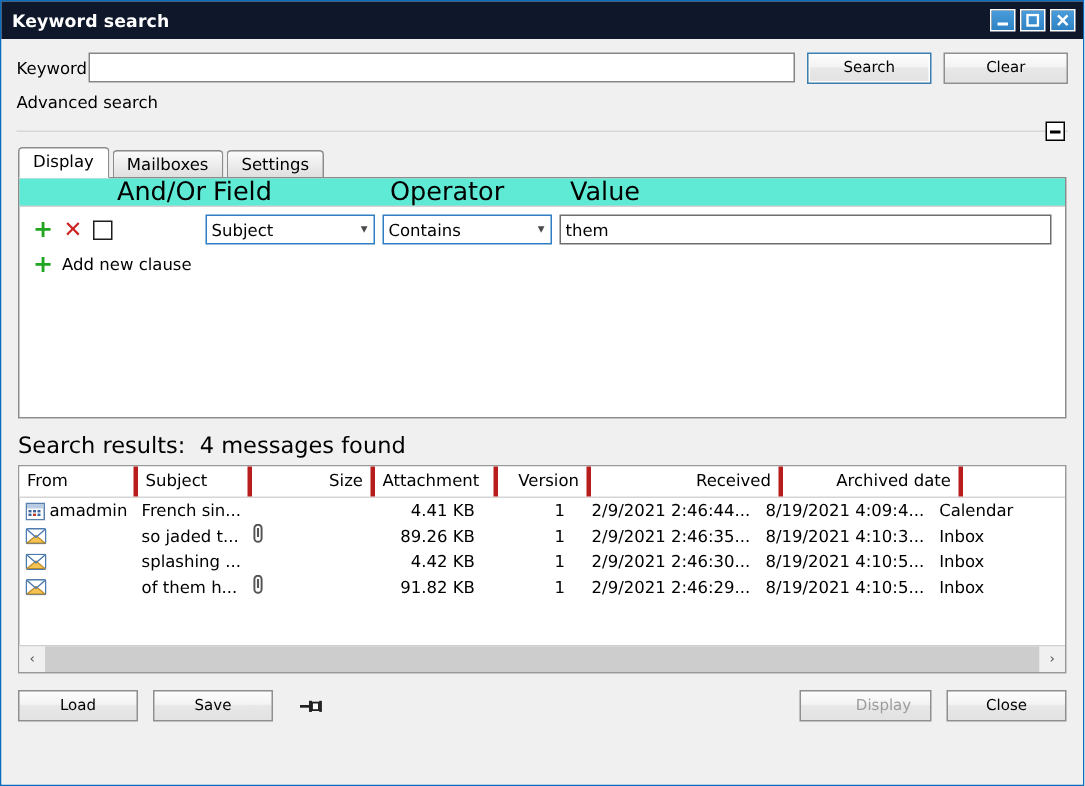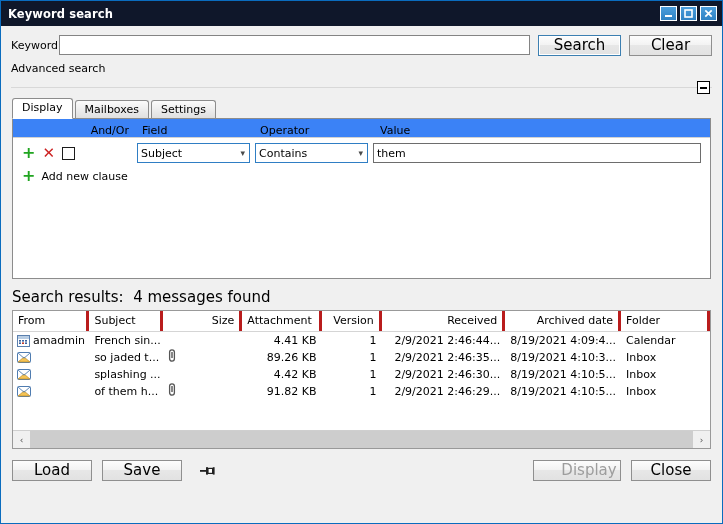--- a/index.html
+++ b/index.html
@@ -81,21 +81,21 @@
     border: 1px solid #848484;
     background: #ffffff;
     font-family: inherit;
     font-size: 11px;
     padding: 0 3px;
     outline: none;
     margin-right: 8px;
   }
   .btn {
     font-family: inherit;
-    font-size: 15px;
+    font-size: 10px;
     height: 21px;
     box-sizing: border-box;
     background: linear-gradient(#fdfdfd 0%, #f3f3f3 45%, #e7e7e7 50%, #e2e2e2 100%);
     border: 1px solid #8f8f8f;
     color: #000;
     text-align: center;
     line-height: 19px;
     padding: 0;
   }
   .btn.focus {
@@ -169,23 +169,23 @@
     border: 1px solid #8c8c8c;
     height: 161px;
     box-sizing: border-box;
     position: relative;
     margin-top: -1px;
   }
   .clause-head {
     display: flex;
     height: 18px;
     border-bottom: 1px solid #d2d2d2;
-    background: #3b82f6;
-    align-items: flex-end;
-    font-size: 11px;
+    background: #5eead4;
+    align-items: center;
+    font-size: 17px;
   }
   .ch { box-sizing: border-box; padding-left: 3px; }
   .ch-icons { width: 62px; }
   .ch-andor { width: 62px; text-align: right; padding-right: 8px; }
   .ch-field { width: 118px; padding-left: 5px;}
   .ch-operator { width: 120px; padding-left: 5px;}
   .ch-value { flex: 1; padding-left: 5px;}
 
   .clause-row {
     display: flex;
@@ -435,21 +435,20 @@
 
     <div class="grid-wrap">
       <div class="grid-head">
         <div class="gh c-from">From</div>
         <div class="gh c-subject">Subject</div>
         <div class="gh c-size num">Size</div>
         <div class="gh c-attach">Attachment</div>
         <div class="gh c-version num">Version</div>
         <div class="gh c-received num">Received</div>
         <div class="gh c-archived num">Archived date</div>
-        <div class="gh c-folder">Folder</div>
       </div>
 
       <div class="grid-body">
 
         <div class="grid-row">
           <div class="gc c-from ic">
             <span>
               <svg class="cal-ico" width="13" height="12" viewBox="0 0 13 12">
                 <rect x="0.5" y="0.5" width="12" height="11" fill="#ffffff" stroke="#5a7fae"></rect>
                 <rect x="1" y="1" width="11" height="3" fill="#b8cde4"></rect>

